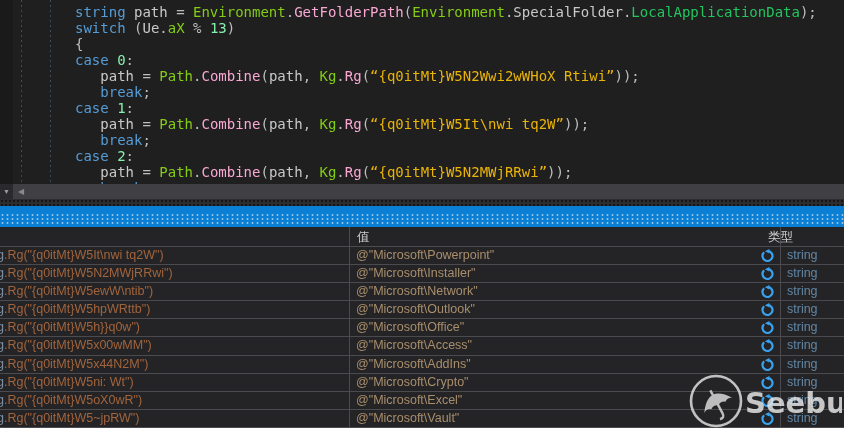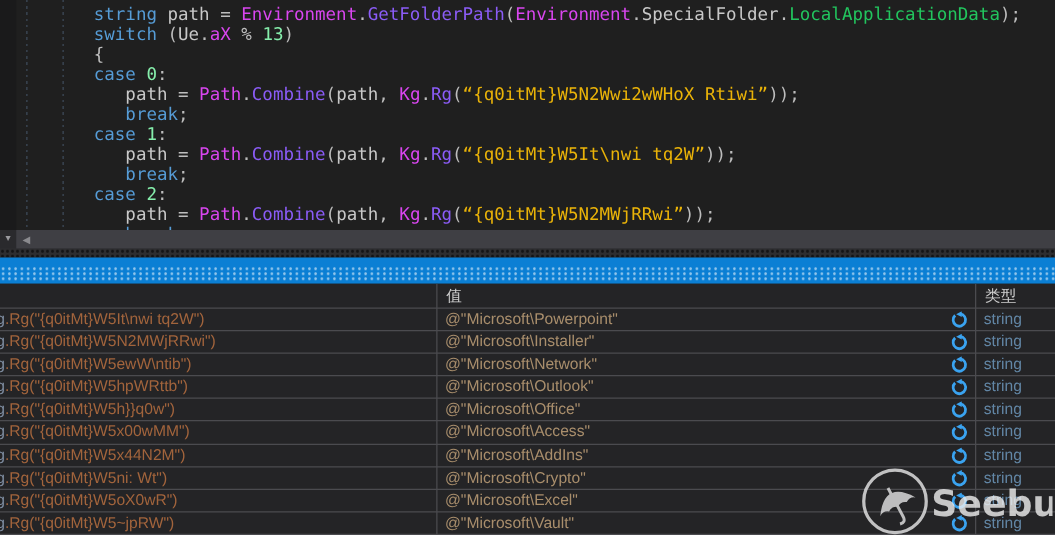--- a/index.html
+++ b/index.html
@@ -13,22 +13,22 @@
   .gutter { position:absolute; left:0; top:0; width:13px; height:184px; background:#1a1a1b; }
   .indent-guide { position:absolute; top:0; width:1px; height:184px;
     background:repeating-linear-gradient(to bottom,#3d4a5a 0 2px, transparent 2px 5px); }
   .ig1 { left:21px; } .ig2 { left:50px; }
   #code { position:absolute; left:75px; top:4px;
     font-family:"DejaVu Sans Mono", monospace; font-size:14px; line-height:16px; white-space:pre; }
   .code-line { height:16px; }
   .tk-k { color:#569cd6; }
   .tk-d { color:#c8c8c8; }
   .tk-o { color:#bdbdbd; }
-  .tk-t { color:#d946ef;margin-top:19px; }
-  .tk-m { color:#8b5cf6; }
+  .tk-t { color:#84cc16;margin-top:19px; }
+  .tk-m { color:#f9a8d4; }
   .tk-e { color:#22c55e; }
   .tk-n { color:#86efac; }
   .tk-s { color:#eab308; }
   
   .hscroll { position:absolute; left:0; top:184px; width:844px; height:15px; background:#3f3f44; }
   .sb-corner { position:absolute; left:0; top:0; width:13px; height:15px; background:#2a2a2d;
     color:#9a9a9e; font-size:7px; line-height:15px; text-align:center; }
   .sb-left { position:absolute; left:13px; top:0; width:16px; height:15px;
     color:#8a8a8e; font-size:8px; line-height:15px; text-align:center; }
   
@@ -39,21 +39,21 @@
   .blueband { position:absolute; left:0; top:206px; width:844px; height:21px; background:#0b7fd4; }
   .blueband .dots { position:absolute; left:0; top:7px; width:844px; height:12px;
     background-image:radial-gradient(circle, rgba(255,255,255,.55) .9px, transparent 1.2px);
     background-size:5px 4px; }
   
   .panel { position:absolute; left:0; top:227px; width:844px; height:201px; background:#242426; }
   .vsep { position:absolute; top:0; bottom:0; width:1px; background:#4b4b4f; }
   .vsep1 { left:349px; } .vsep2 { left:780px; }
   .phead { position:absolute; left:0; top:0; width:844px; height:20px; border-bottom:1px solid #4b4b4f; }
   .hcell { position:absolute; top:0; height:20px; line-height:20px; font-size:12.5px; color:#cfcfcf; }
-  .h-val { left:357px; } .h-type { left:788px; }
+  .h-val { left:357px; } .h-type { left:768px; }
   #rows { position:absolute; left:0; top:20px; width:844px; }
   .wrow { position:relative; width:844px; height:18.1px; border-bottom:1px solid #4b4b4f; }
   .c-name { position:absolute; left:-3px; top:0; width:348px; height:17px; line-height:17px;
     font-size:12.5px; white-space:nowrap; overflow:hidden; }
   .c-prefix { color:#7e8ca0; }
   .c-expr { color:#a2643c; }
   .c-value { position:absolute; left:356px; top:0; width:400px; height:17px; line-height:17px;
     font-size:12.5px; color:#a98e6c; white-space:nowrap; overflow:hidden; }
   .c-refresh { position:absolute; left:761px; top:2px; width:14px; height:14px; }
   .c-type { position:absolute; left:787px; top:0; height:17px; line-height:17px;

